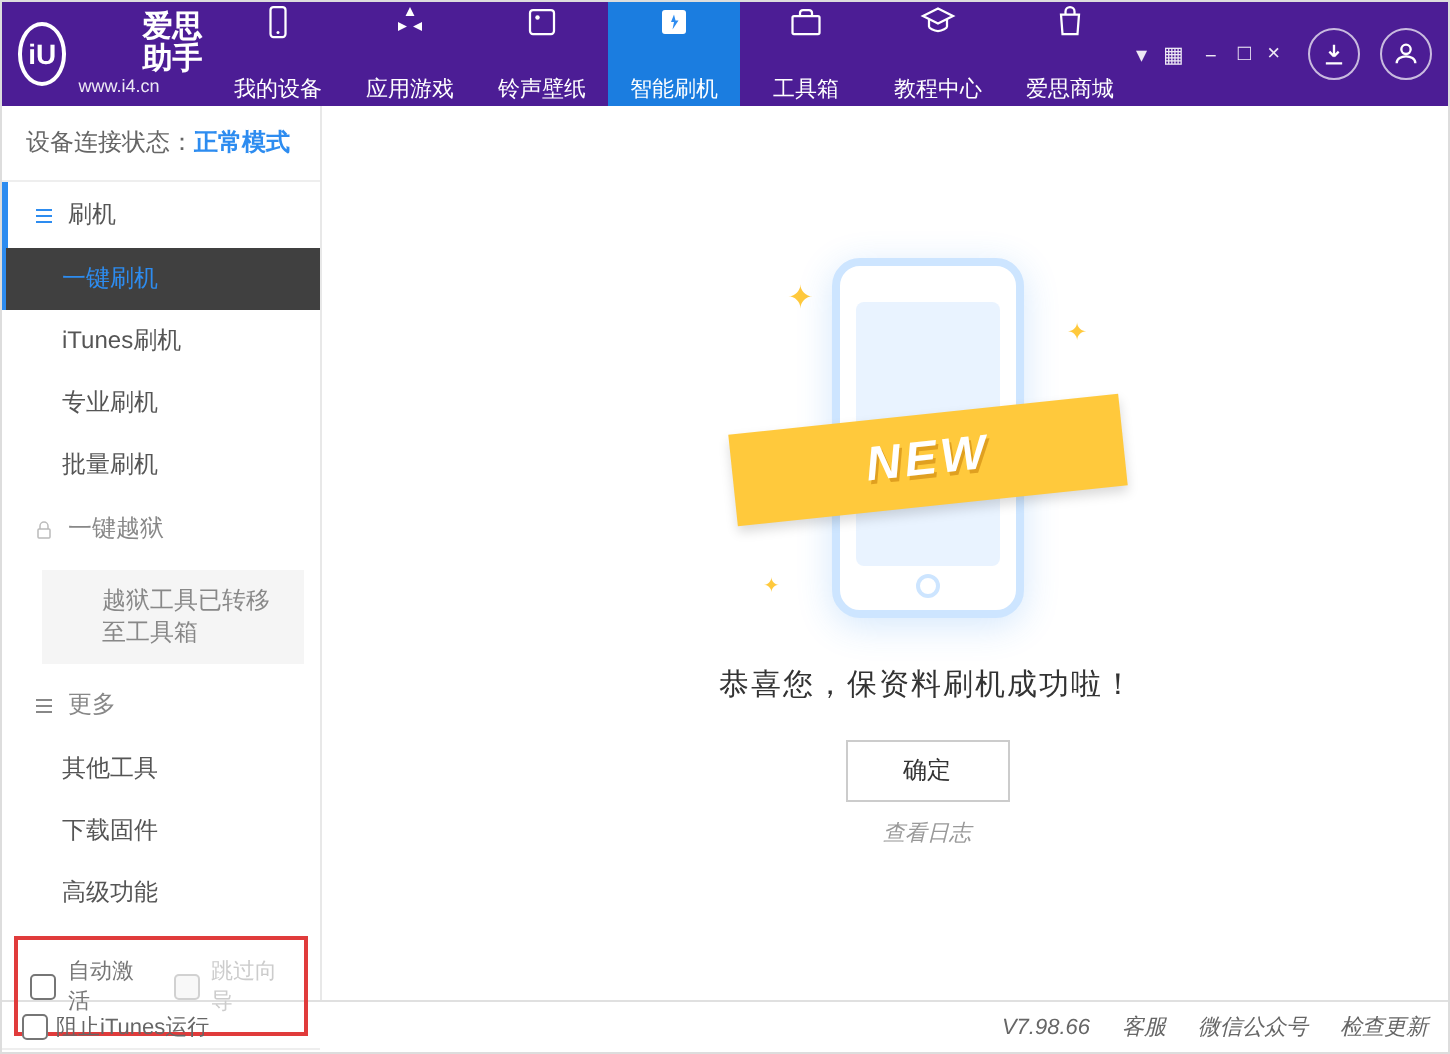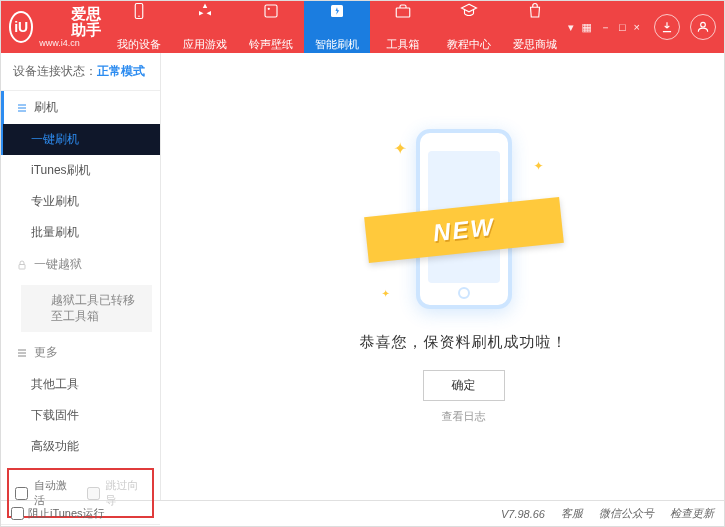--- a/index.html
+++ b/index.html
@@ -1,17 +1,17 @@
 <!DOCTYPE html>
 <html><head>
 <meta charset="utf-8">
 <style>
 * { margin: 0; padding: 0; box-sizing: border-box; font-family: "Microsoft YaHei", sans-serif; }
 body { background: #fff; width: 725px; height: 527px; overflow: hidden; border: 1px solid #ddd; }
-.titlebar { height: 52px; background: #ef4444; display: flex; align-items: center; padding: 0 8px; }
+.titlebar { height: 52px; background: #4c1d95; display: flex; align-items: center; padding: 0 8px; }
 .logo-area { display: flex; align-items: center; gap: 6px; width: 140px; }
 .logo-circle { width: 32px; height: 32px; border: 2px solid #fff; border-radius: 50%; display: flex; align-items: center; justify-content: center; color: #fff; font-weight: bold; font-size: 14px; }
 .logo-text { color: #fff; line-height: 1.1; }
 .logo-text .name { font-size: 15px; font-weight: bold; margin-left: 32px; }
 .logo-text .url { font-size: 9px; opacity: 0.9; }
 .nav { display: flex; flex: 1; height: 100%; }
 .nav-item { width: 66px; display: flex; flex-direction: column; align-items: center; justify-content: center; color: #fff; cursor: pointer; font-size: 11px; gap: 17px; }
 .nav-item.active { background: #1b7de0; }
 .nav-icon { width: 18px; height: 18px; display: flex; align-items: center; justify-content: center; }
 .nav-icon svg { width: 18px; height: 18px; fill: #fff; }
@@ -22,36 +22,36 @@
 .circle-btn svg { width: 14px; height: 14px; fill: #fff; }
 .body-area { display: flex; height: calc(100% - 52px - 26px); gap: 42px; }
 .sidebar { width: 160px; border-right: 1px solid #e8e8e8; display: flex; flex-direction: column; font-size: 12px; }
 .conn-status { padding: 10px 12px; border-bottom: 1px solid #eee; color: #666; }
 .conn-status .mode { color: #2d8cf0; font-weight: bold; }
 .side-group { }
 .side-header { padding: 8px 12px; color: #555; display: flex; align-items: center; gap: 6px; border-left: 3px solid #2d8cf0; background: #fff; }
 .side-header.nolead { border-left: 3px solid transparent; color: #888; }
 .side-header .ico { width: 12px; height: 12px; fill: #888; }
 .side-item { padding: 7px 12px 7px 30px; color: #555; cursor: pointer; }
-.side-item.active { background: #0f172a; color: #2d8cf0; border-left: 2px solid #2d8cf0; padding-left: 28px; }
+.side-item.active { background: #404040; color: #2d8cf0; border-left: 2px solid #2d8cf0; padding-left: 28px; }
 .side-item.note { background: #f5f5f5; color: #888; padding: 8px 12px 8px 30px; line-height: 1.3; cursor: default; margin: 4px 8px 4px 20px; }
 .checkbox-row { padding: 8px 6px; display: flex; gap: 6px; align-items: center; margin: 6px; border: 2px solid #e03b3b; font-size: 11px; color: #777; }
 .checkbox-row .disabled { color: #ccc; }
 .device-info { border-top: 1px solid #eee; padding: 8px 10px; margin-top: auto; }
 .main { flex: 1; display: flex; flex-direction: column; align-items: center; justify-content: center; position: relative; }
 .phone-illus { position: relative; width: 180px; height: 190px; margin-bottom: 14px; }
 .phone-shell { position: absolute; left: 50%; transform: translateX(-50%); top: 0; width: 96px; height: 180px; border: 4px solid #cde5ff; border-radius: 14px; background: #fff; box-shadow: 0 4px 18px rgba(45,140,240,0.2); }
 .phone-screen { position: absolute; top: 18px; left: 8px; right: 8px; bottom: 22px; background: #e9f3ff; border-radius: 4px; }
 .phone-home { position: absolute; bottom: 6px; left: 50%; transform: translateX(-50%); width: 12px; height: 12px; border: 2px solid #cde5ff; border-radius: 50%; }
 .ribbon { position: absolute; top: 78px; left: -8px; right: -8px; height: 46px; background: #ffc93c; display: flex; align-items: center; justify-content: center; transform: rotate(-6deg); box-shadow: 0 3px 6px rgba(0,0,0,0.15); }
 .ribbon-text { color: #fff; font-weight: 900; font-size: 24px; letter-spacing: 2px; font-style: italic; text-shadow: 1px 2px 0 #e0a020; }
 .sparkle { position: absolute; color: #ffc93c; font-size: 16px; }
 .success-msg { font-size: 15px; color: #333; margin-bottom: 18px; letter-spacing: 1px; }
 .ok-btn { padding: 6px 28px; border: 1px solid #ccc; background: #fff; font-size: 12px; cursor: pointer; color: #333; }
-.view-log { margin-top: 8px; font-size: 11px; color: #999; cursor: pointer; }
+.view-log { margin-top: 8px; font-size: 11px; color: #999; cursor: pointer; font-style: italic; }
 .statusbar { height: 26px; border-top: 1px solid #e0e0e0; display: flex; align-items: center; padding: 0 10px; font-size: 11px; color: #666; }
 .statusbar .left { display: flex; align-items: center; gap: 4px; }
 .statusbar .spacer { flex: 1; }
 .statusbar .item { margin-left: 16px; cursor: pointer; font-style: italic; }
 input[type=checkbox] { margin: 0; }
 </style>
 </head>
 <body>
 
 <div class="titlebar">

